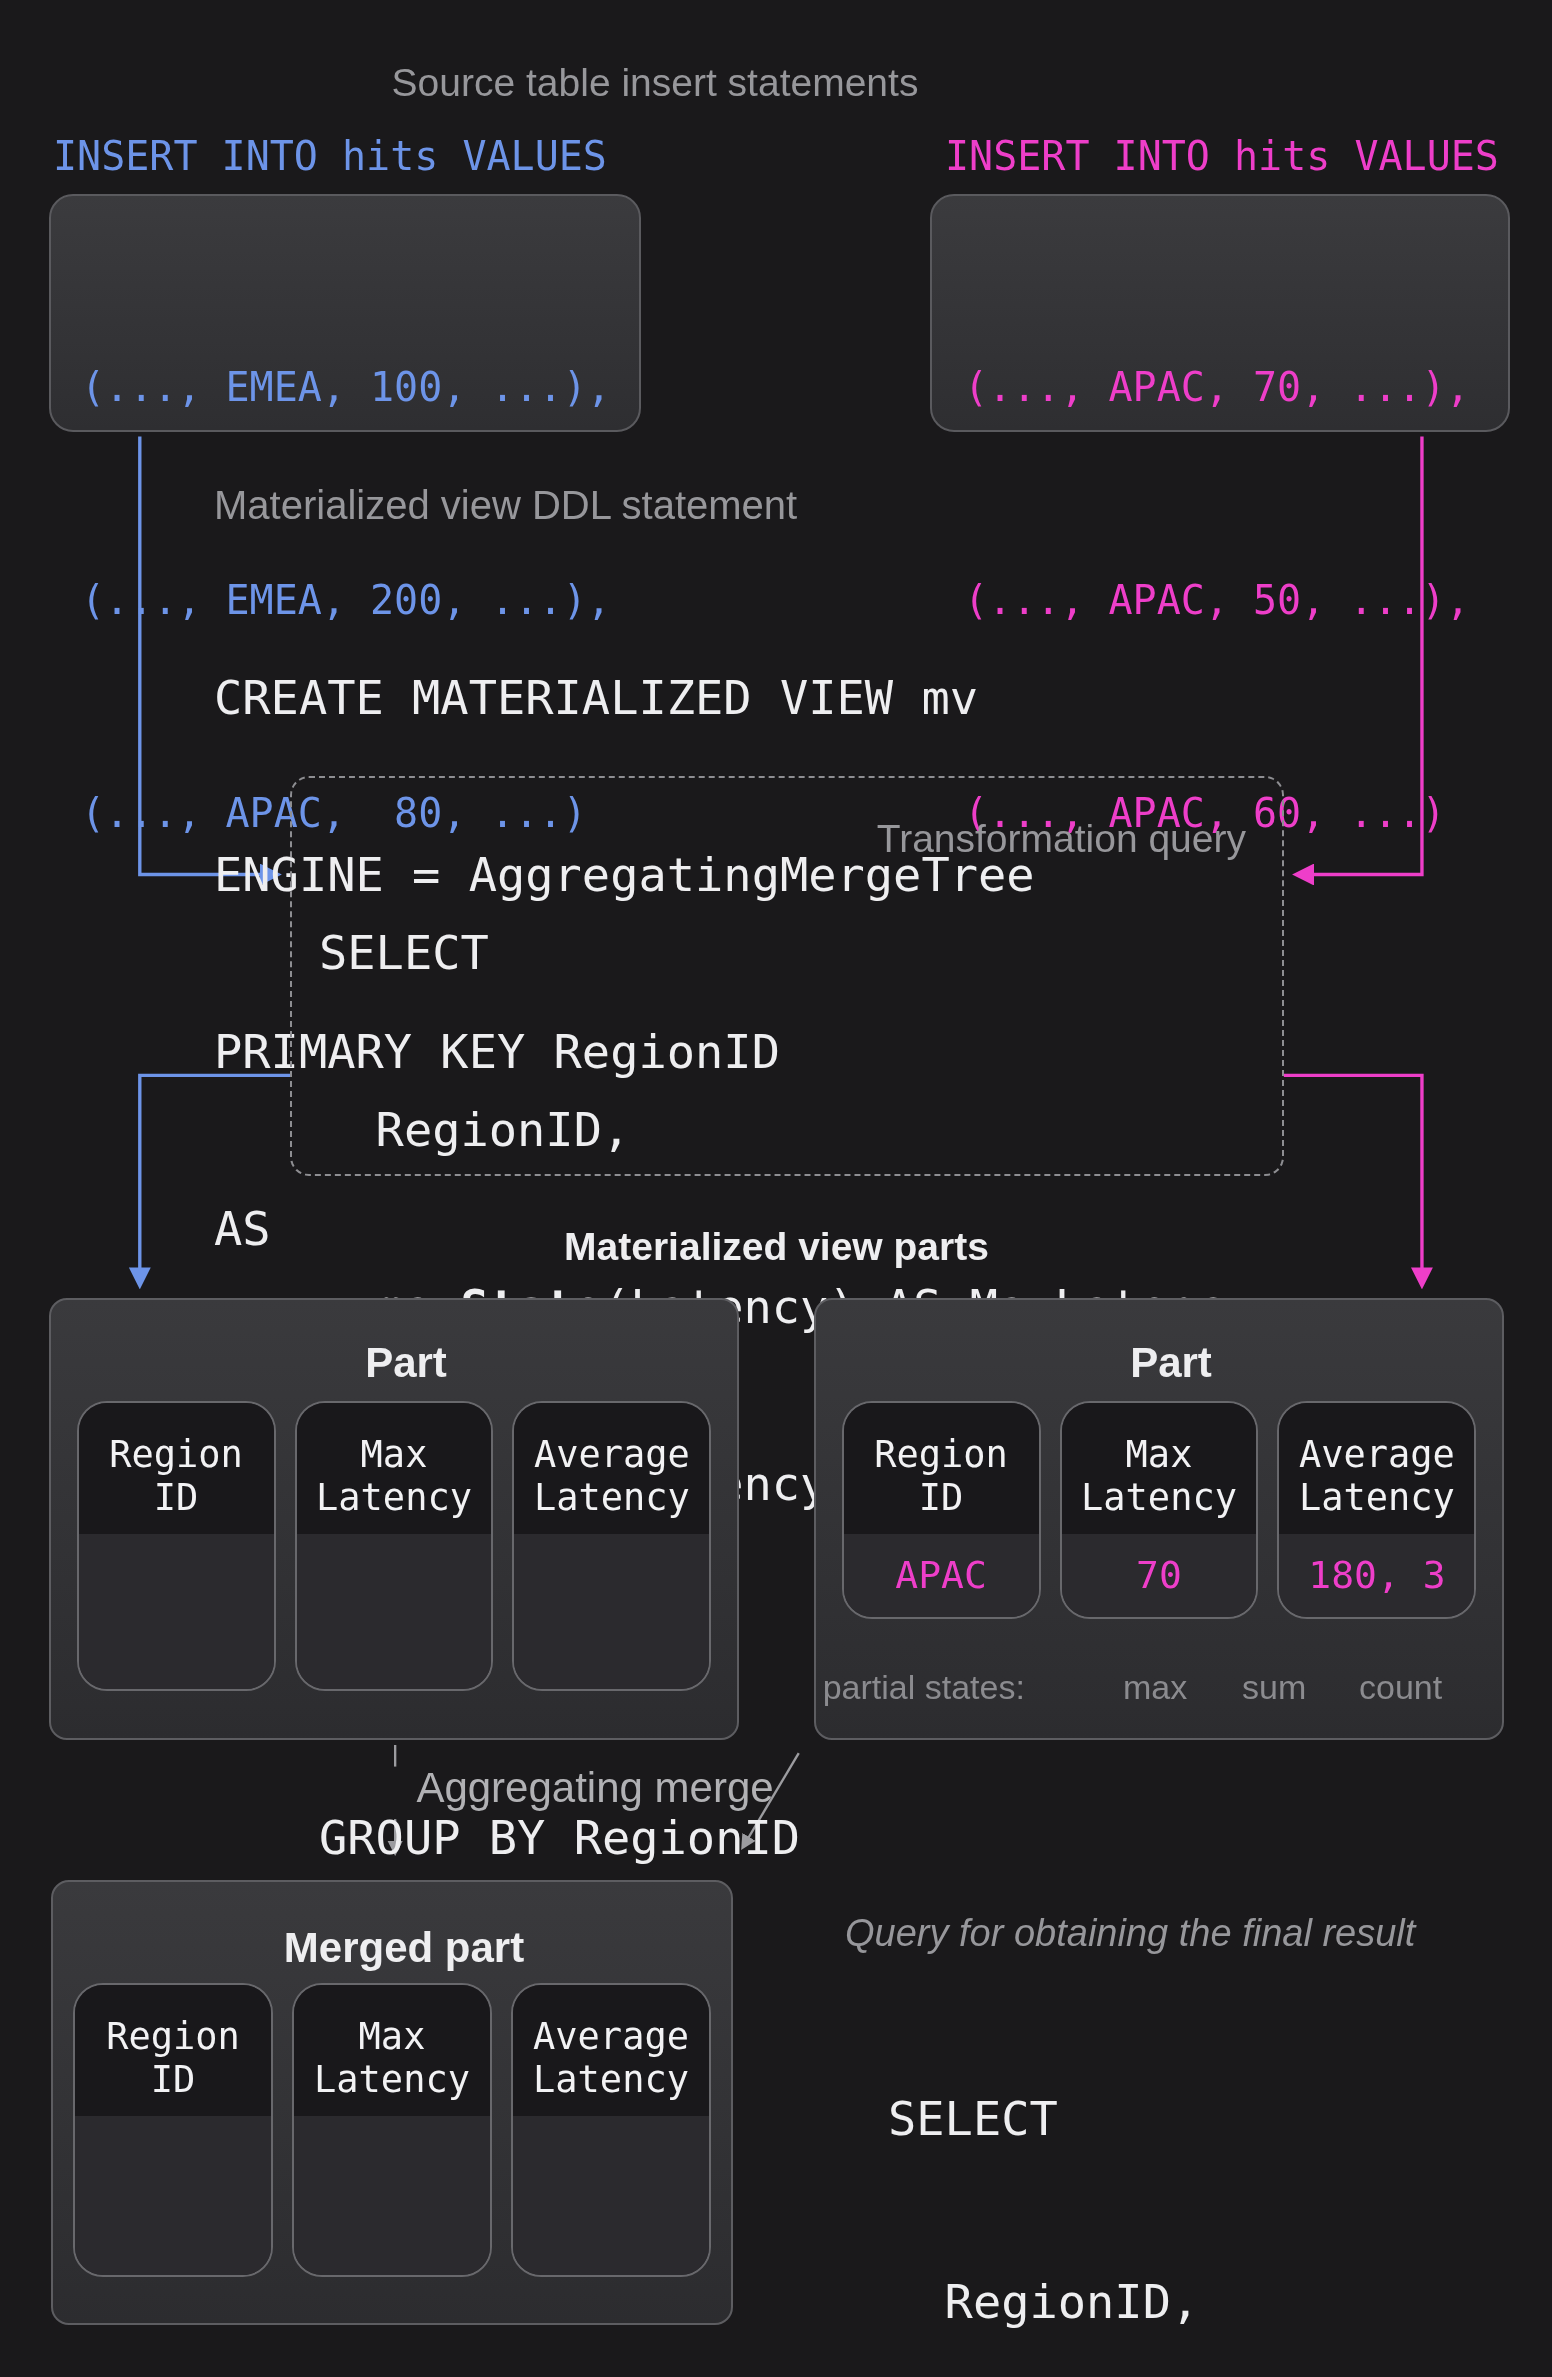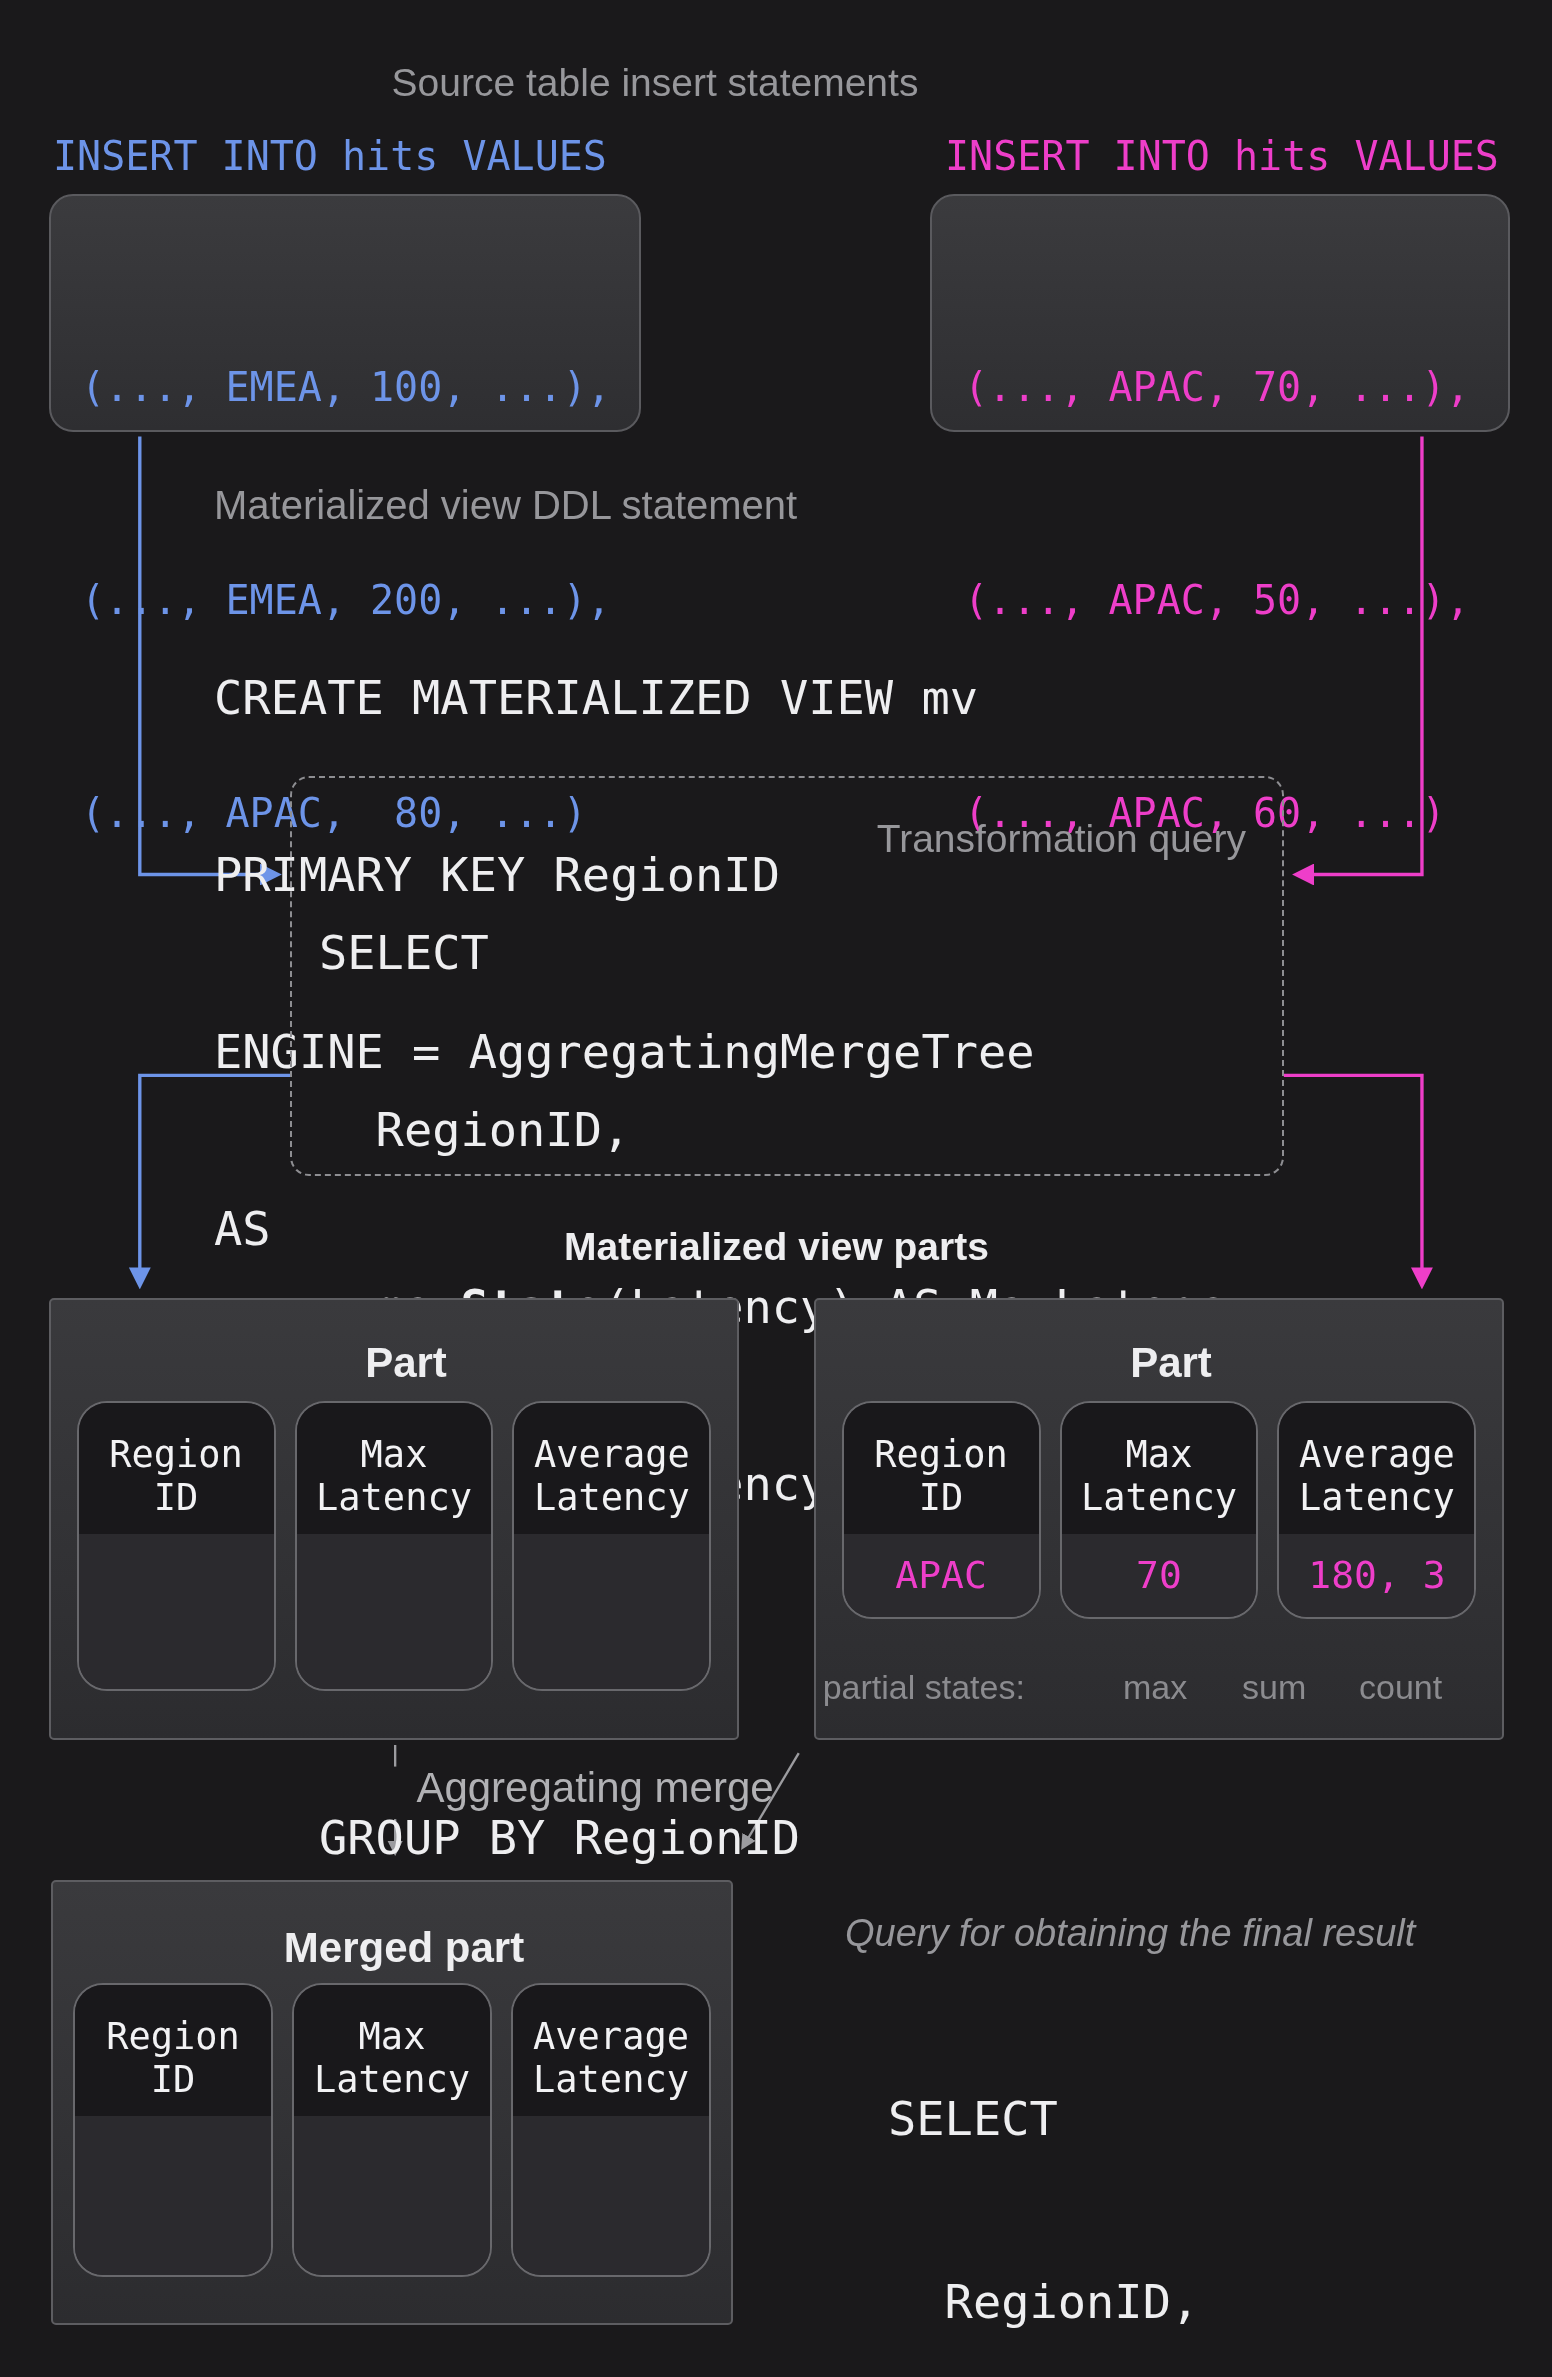--- a/index.html
+++ b/index.html
@@ -36,21 +36,21 @@
 
   
   .dashed-box{
     border:2.7px dashed #8e8e92;border-radius:19px;box-sizing:border-box;
     background:transparent;
   }
 
   
   .part-box{
     background:linear-gradient(180deg,#3a3a3d 0%,#2c2c2f 100%);
-    border:2px solid #5d5d61;border-radius:5px;box-sizing:border-box;padding-left:24px;
+    border:2px solid #5d5d61;border-radius:18px;box-sizing:border-box;padding-left:24px;
   }
   .box-title{font-size:42px;font-weight:600;color:#eeeef0;text-align:center;white-space:nowrap;}
   .cols{position:absolute;left:25.6px;right:25.6px;top:101px;display:flex;gap:19px;}
   .col{
     flex:1;border:2px solid #68686c;border-radius:30px;overflow:hidden;
     box-sizing:border-box;display:flex;flex-direction:column;background:#2b2a2e;
   }
   .col-head{
     height:131px;background:#19181b;color:#f2f2f4;flex:0 0 auto;
     font-family:"DejaVu Sans Mono",monospace;font-size:37px;line-height:43px;
@@ -117,22 +117,22 @@
     <div class="lines code-lines mono pink" style="padding-left:32px;">
       <div class="cl">(..., APAC, 70, ...),</div>
       <div class="cl">(..., APAC, 50, ...),</div>
       <div class="cl">(..., APAC, 60, ...)</div>
     </div>
   </div>
 
   <div class="abs section-label" style="left:214px;top:483px;">Materialized view DDL statement</div>
   <div class="abs mono code-big" style="left:214px;top:550px;">
     <div class="cl">CREATE MATERIALIZED VIEW mv</div>
+    <div class="cl">ENGINE = AggregatingMergeTree</div>
     <div class="cl">PRIMARY KEY RegionID</div>
-    <div class="cl">ENGINE = AggregatingMergeTree</div>
     <div class="cl">AS</div>
   </div>
 
   <div class="abs dashed-box" style="left:290px;top:776px;width:994px;height:400px;"></div>
   <div class="abs section-label" style="top:817px;right:307px;font-size:39px;">Transformation query</div>
   <div class="abs mono code-big" style="left:319px;top:805px;">
     <div class="cl"><span>SELECT</span><span class="b"></span><span></span></div>
     <div class="cl"><span>  RegionID,</span><span class="b"></span><span></span></div>
     <div class="cl"><span>  max</span><span class="b">State</span><span>(Latency) AS MaxLatency</span></div>
     <div class="cl"><span>  avg</span><span class="b">State</span><span>(Latency) AS AvgLatency</span></div>

